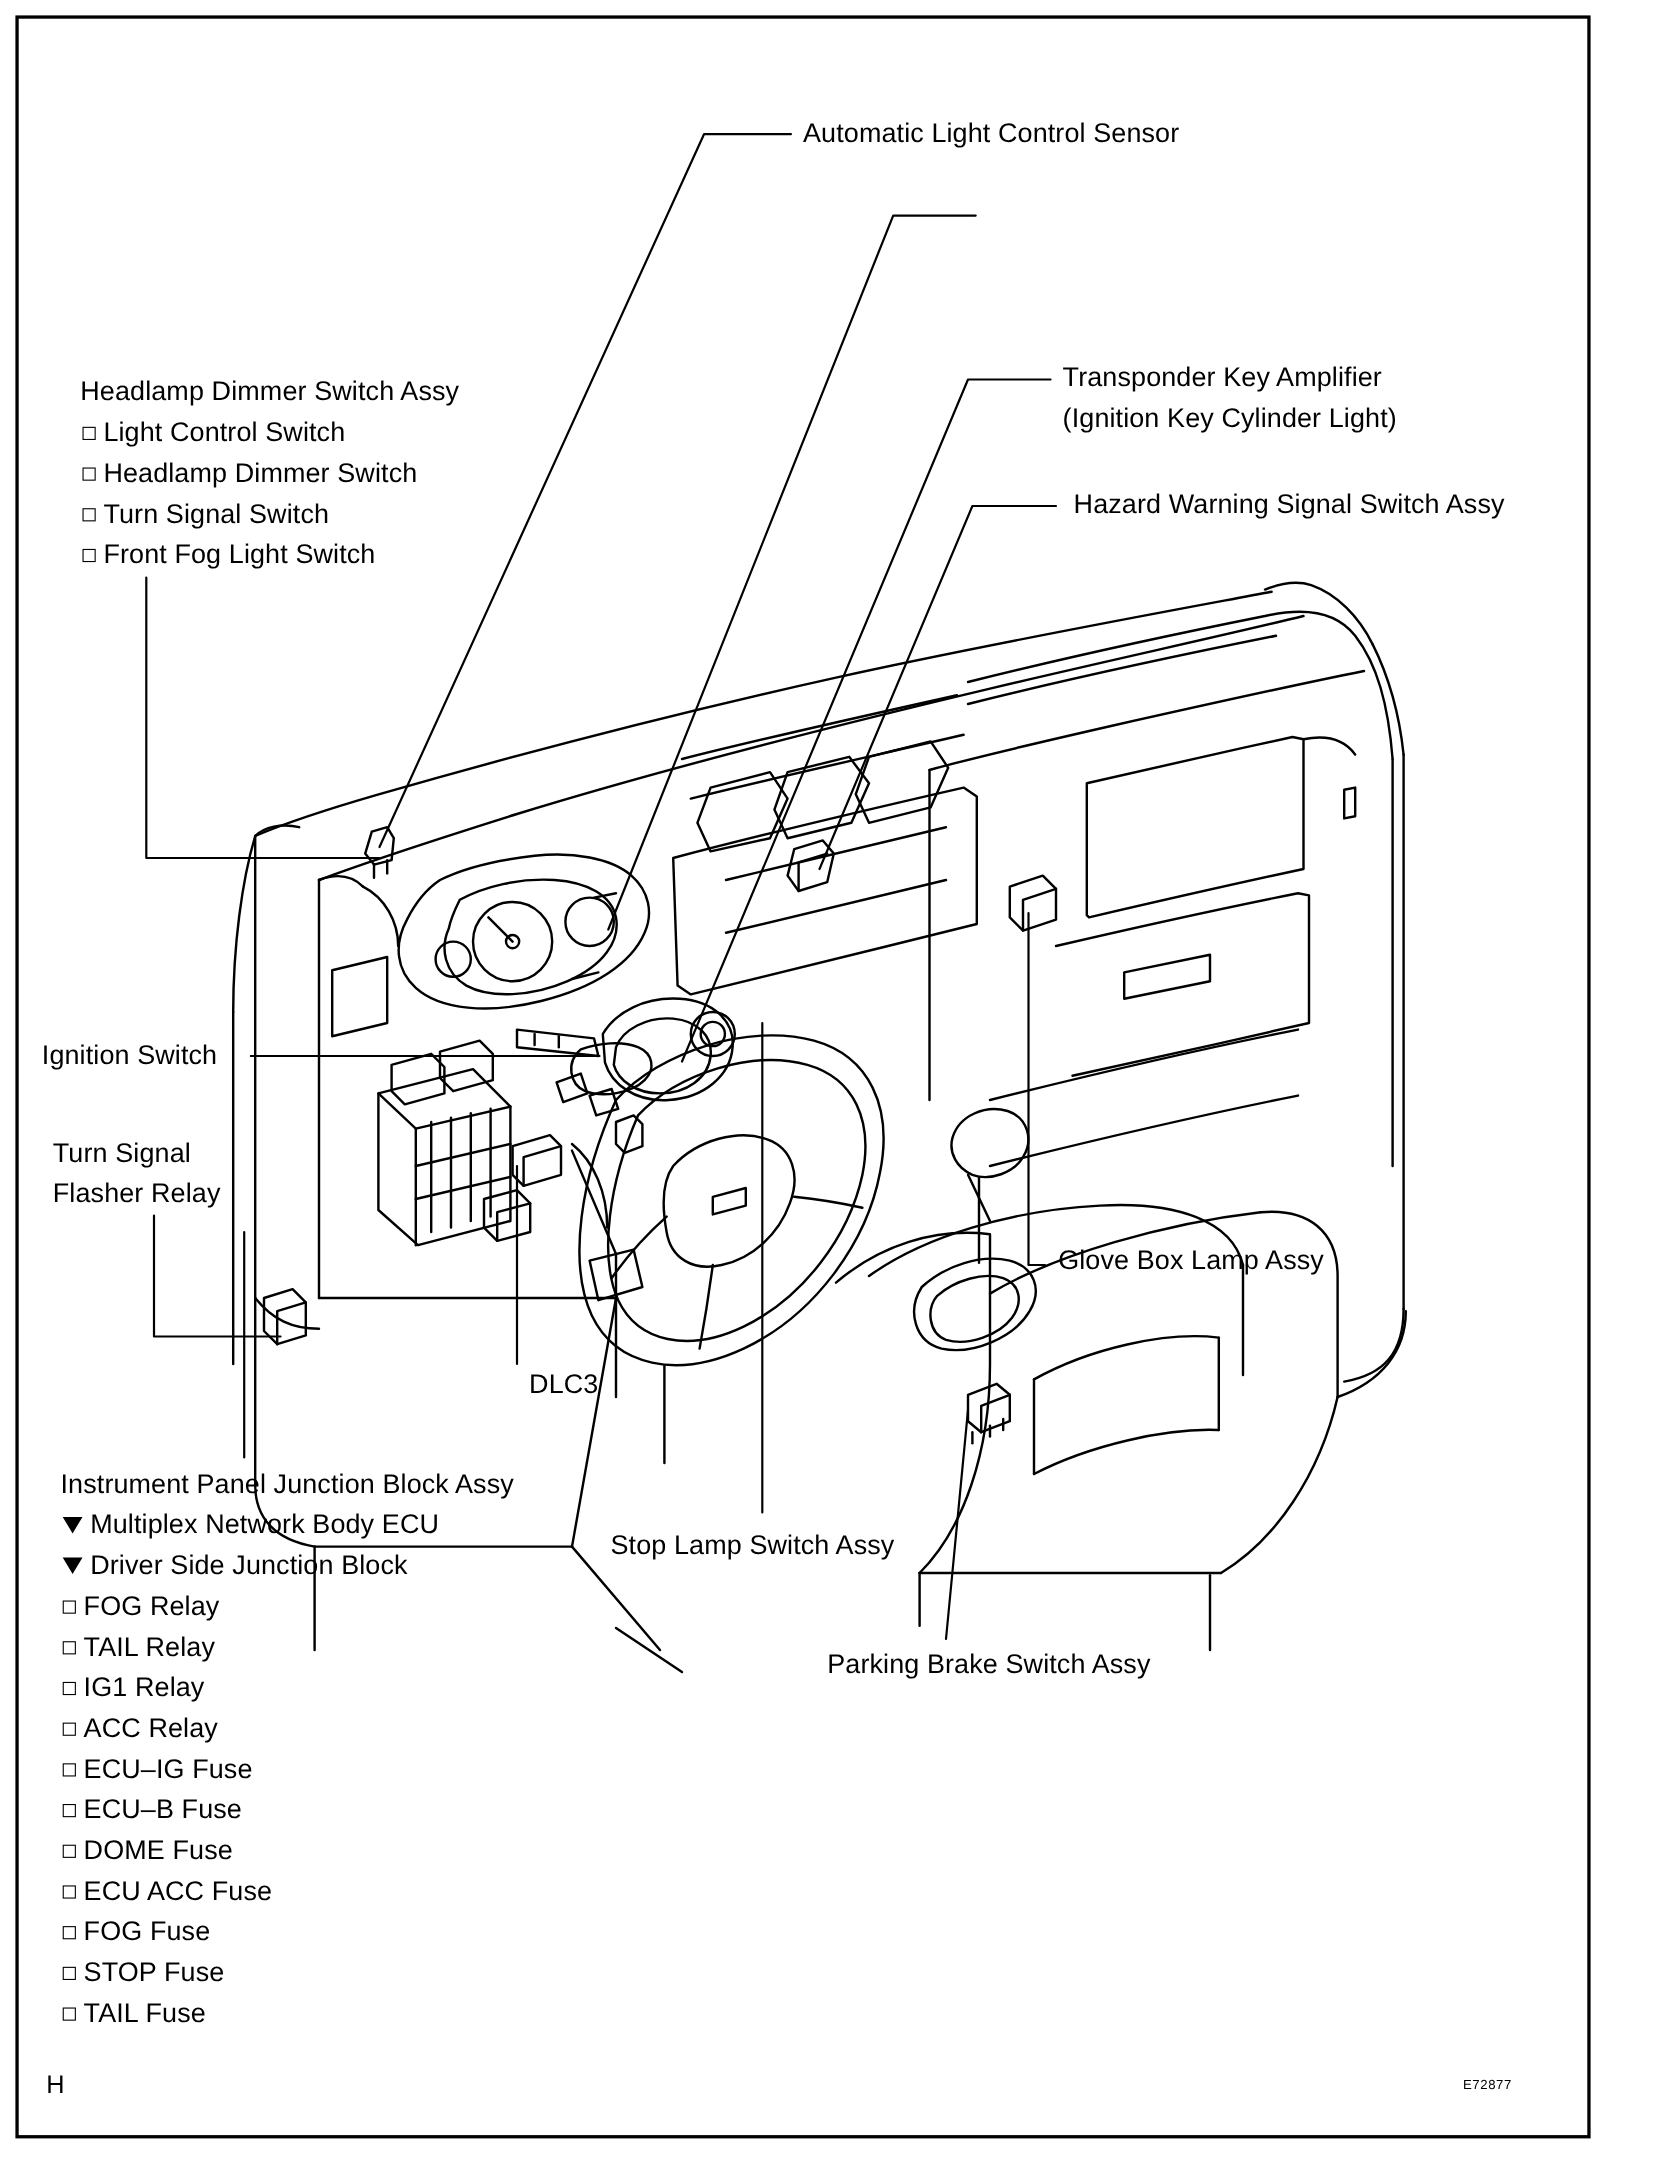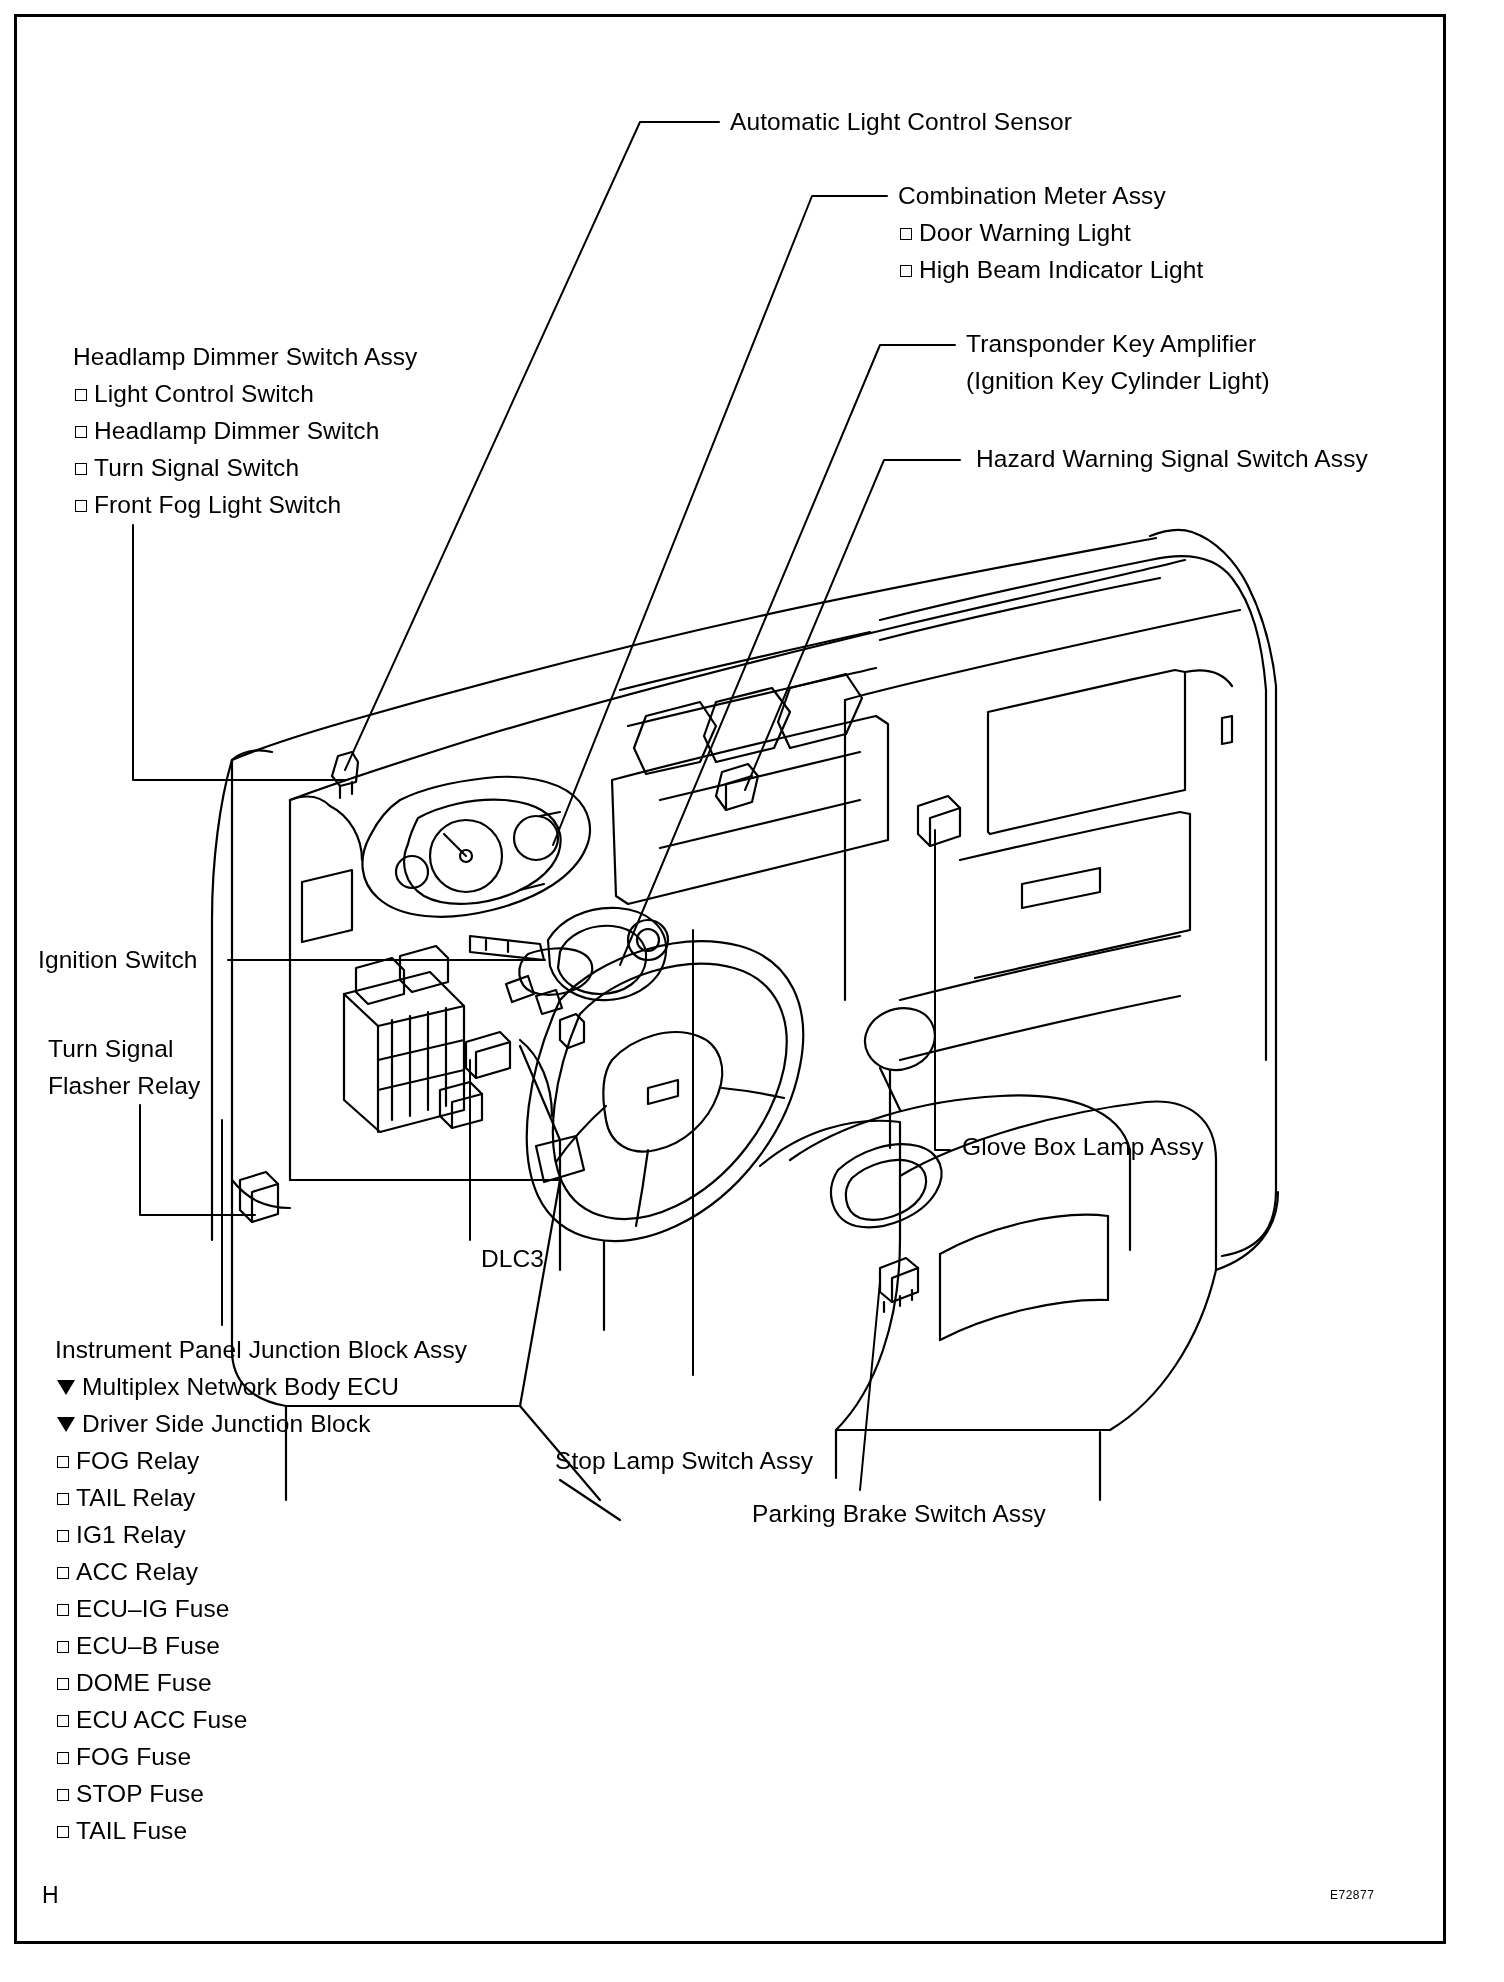--- a/index.html
+++ b/index.html
@@ -293,25 +293,20 @@
 
       <path d="M604,1242 L604,1330"></path>
       <path d="M560,1182 L560,1270"></path>
     </g>
   </svg>
 
   <div class="label" style="left:730px; top:103px;">
     <span class="title">Automatic Light Control Sensor</span>
   </div>
 
-  <div class="label" style="left:898px; top:177px;">
-    <span class="title">Combination Meter Assy</span>
-    <span class="sub bullet-sq">Door Warning Light</span>
-    <span class="sub bullet-sq">High Beam Indicator Light</span>
-  </div>
 
   <div class="label" style="left:73px; top:326px;margin-top:12px;">
     <span class="title">Headlamp Dimmer Switch Assy</span>
     <span class="sub bullet-sq">Light Control Switch</span>
     <span class="sub bullet-sq">Headlamp Dimmer Switch</span>
     <span class="sub bullet-sq">Turn Signal Switch</span>
     <span class="sub bullet-sq">Front Fog Light Switch</span>
   </div>
 
   <div class="label" style="left:966px; top:325px;">
@@ -333,21 +328,21 @@
   </div>
 
   <div class="label" style="left:962px; top:1128px;">
     <span class="title">Glove Box Lamp Assy</span>
   </div>
 
   <div class="label" style="left:437px; top:1240px;margin-left:44px;">
     <span class="title">DLC3</span>
   </div>
 
-  <div class="label" style="left:555px; top:1442px;">
+  <div class="label" style="left:555px; top:1387px;">
     <span class="title">Stop Lamp Switch Assy</span>
   </div>
 
   <div class="label" style="left:752px; top:1495px;">
     <span class="title">Parking Brake Switch Assy</span>
   </div>
 
   <div class="label" style="left:55px; top:1331px;">
     <span class="title">Instrument Panel Junction Block Assy</span>
     <span class="sub bullet-tri">Multiplex Network Body ECU</span>

